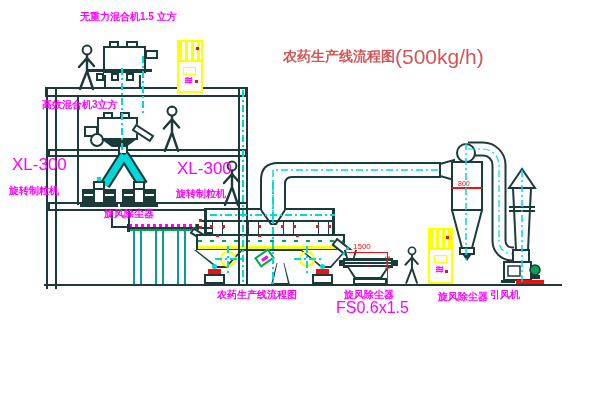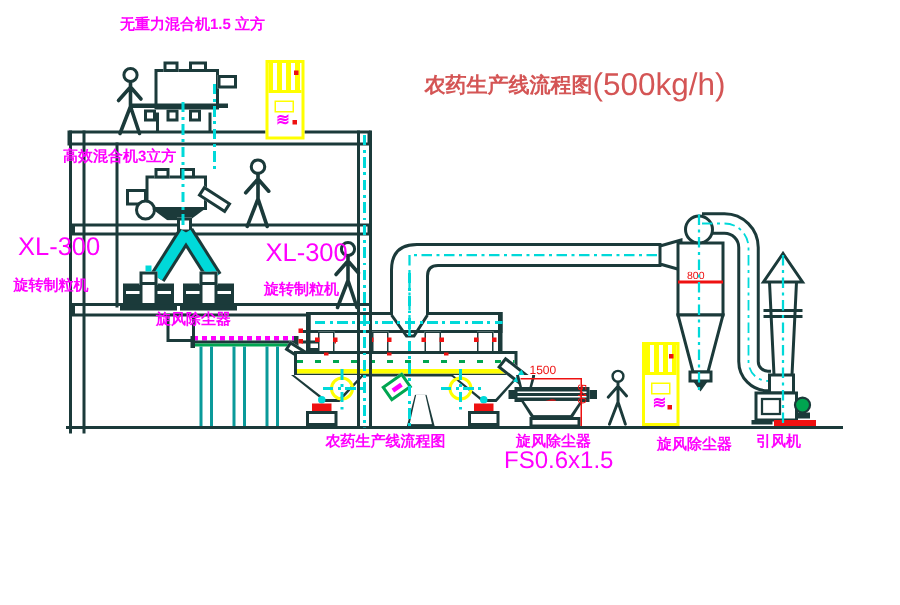--- a/index.html
+++ b/index.html
@@ -285,15 +285,15 @@
   <div class="lbl" style="left:42px;top:100px;font-size:10px">高效混合机3立方</div>
   <div class="mdl" style="left:12px;top:156px;font-size:17px">XL-300</div>
   <div class="lbl" style="left:9px;top:186px;font-size:10px">旋转制粒机</div>
   <div class="mdl" style="left:177px;top:160px;font-size:17px">XL-300</div>
   <div class="lbl" style="left:176px;top:189px;font-size:10px">旋转制粒机</div>
   <div class="lbl" style="left:104px;top:209px;font-size:10px">旋风除尘器</div>
   <div class="lbl" style="left:217px;top:290px;font-size:10px">农药生产线流程图</div>
   <div class="lbl" style="left:344px;top:290px;font-size:10px">旋风除尘器</div>
   <div class="mdl" style="left:336px;top:300px;font-size:16px">FS0.6x1.5</div>
   <div class="lbl" style="left:438px;top:292px;font-size:10px">旋风除尘器</div>
-  <div class="lbl" style="left:504px;top:290px;font-size:10px">引风机</div>
+  <div class="lbl" style="left:490px;top:290px;font-size:10px">引风机</div>
 
 </div>
 
 </body></html>

